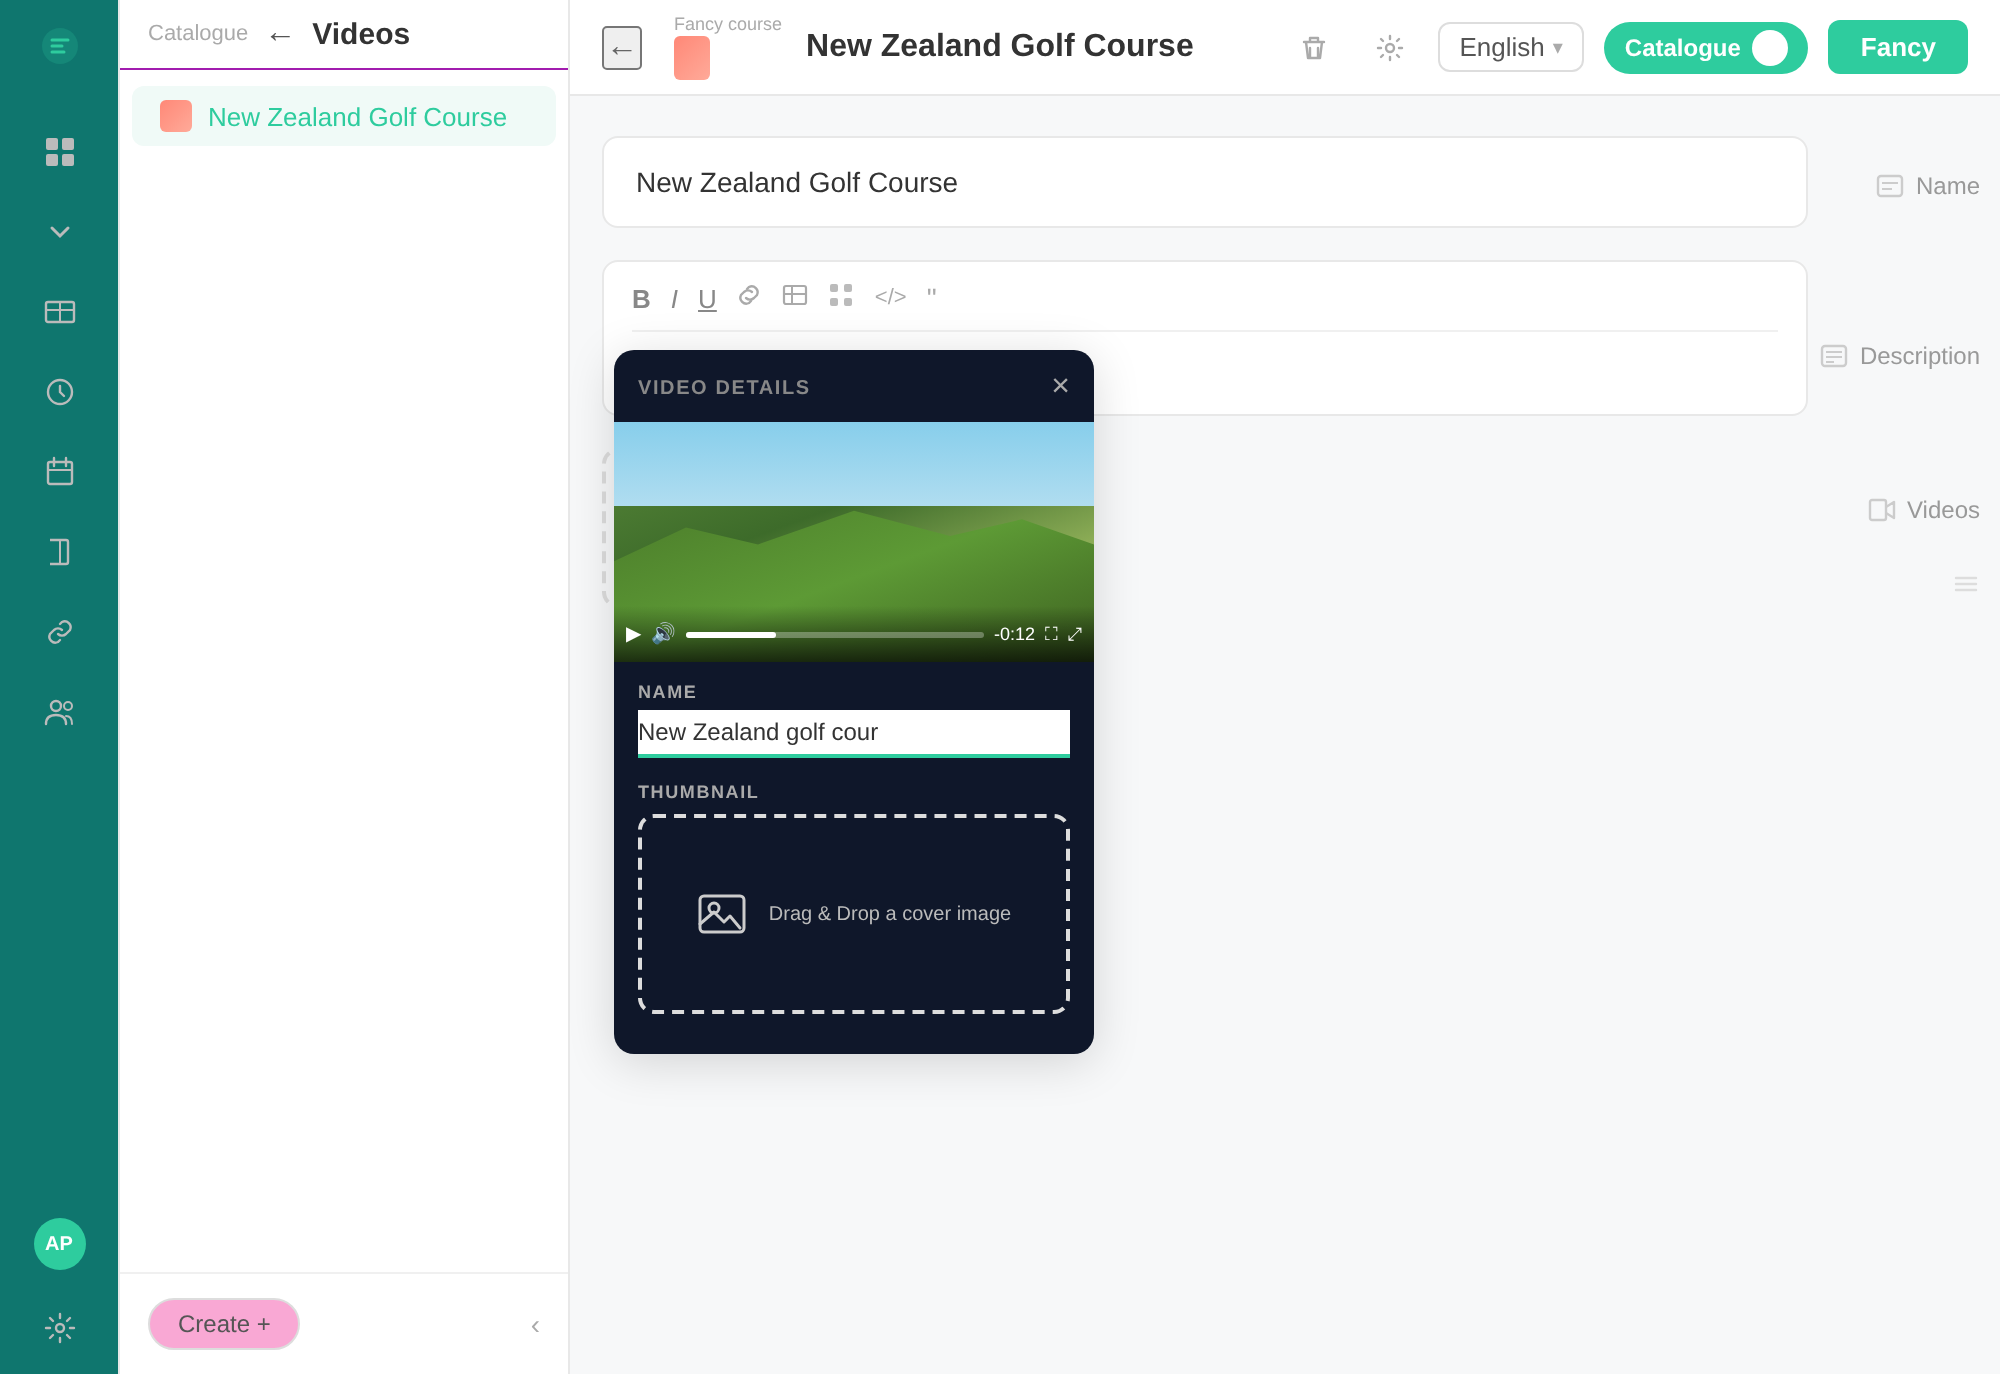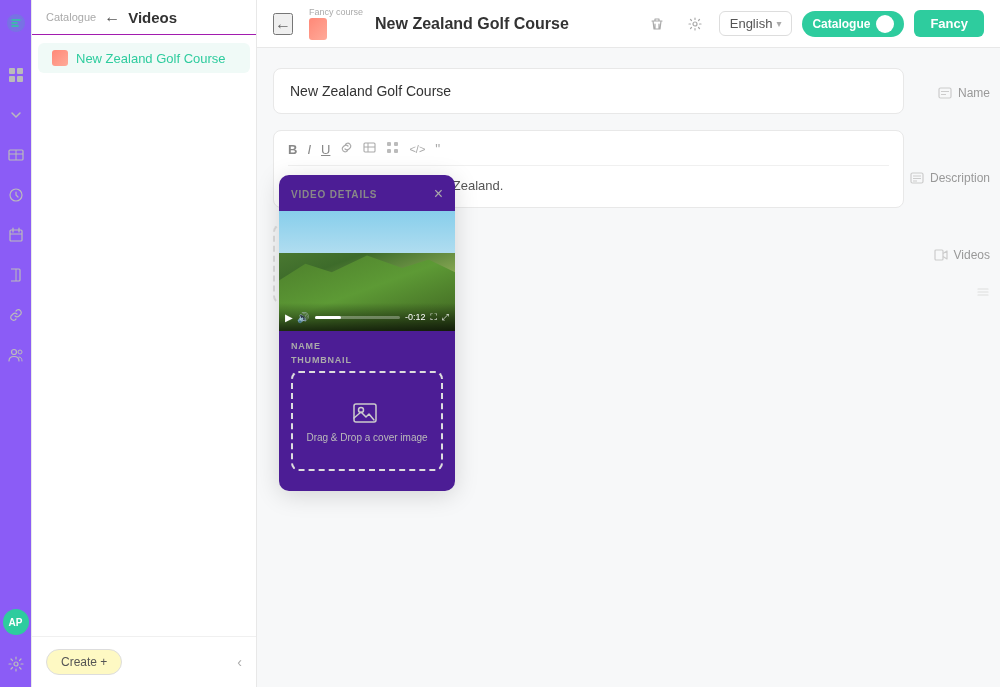--- a/index.html
+++ b/index.html
@@ -2,22 +2,22 @@
 <html><head>
   <meta charset="utf-8">
   <style>
     * { box-sizing: border-box; margin: 0; padding: 0; }
     body { font-family: -apple-system, BlinkMacSystemFont, 'Segoe UI', sans-serif; background: #f5f5f5; overflow: hidden; }
 
     .app-layout { display: flex; height: 687px; width: 1000px; position: relative; }
 
     
     .icon-rail {
-      width: 32px;
-      background: #8b5cf6;
+      width: 60px;
+      background: #0f766e;
       border-right: 1px solid #e8e8e8;
       display: flex;
       flex-direction: column;
       align-items: center;
       padding: 12px 0;
       gap: 18px;
       z-index: 10;
     }
     .icon-rail .logo { margin-bottom: 8px; }
     .icon-rail .nav-icon { width: 22px; height: 22px; display: flex; align-items: center; justify-content: center; color: #aaa; font-size: 14px; cursor: pointer; border-radius: 4px; }
@@ -55,21 +55,21 @@
     .sidebar-item-icon.video { background: linear-gradient(135deg, #f87 0%, #fa9 100%); }
     .sidebar-footer {
       margin-top: auto;
       padding: 12px 14px;
       display: flex;
       align-items: center;
       justify-content: space-between;
       border-top: 1px solid #f0f0f0;
     }
     .create-btn {
-      background: #fef9c3;
+      background: #f9a8d4;
       border: 1px solid #ddd;
       border-radius: 20px;
       padding: 5px 14px;
       font-size: 12px;
       color: #555;
       cursor: pointer;
     }
     .nav-arrow { color: #aaa; font-size: 14px; cursor: pointer; }
 
     
@@ -181,22 +181,22 @@
     .modal-overlay {
       position: absolute;
       top: 0; left: 0; right: 0; bottom: 0;
       z-index: 100;
       pointer-events: none;
     }
     .video-details-modal {
       position: absolute;
       top: 175px;
       left: 22px;
-      width: 176px;
-      background: #4c1d95;
+      width: 240px;
+      background: #0f172a;
       border-radius: 10px;
       box-shadow: 0 4px 24px rgba(0,0,0,0.15);
       pointer-events: all;
       overflow: hidden;
     }
     .modal-header {
       display: flex; align-items: center; justify-content: space-between;
       padding: 10px 12px 8px;
     }
     .modal-title { font-size: 10px; font-weight: 700; color: #888; letter-spacing: 0.8px; text-transform: uppercase; }
@@ -248,21 +248,21 @@
       font-size: 12px;
       color: #333;
       outline: none;
       margin-bottom: 12px;
     }
     .thumbnail-label { font-size: 9px; font-weight: 700; color: #aaa; letter-spacing: 0.8px; text-transform: uppercase; margin-bottom: 6px; }
     .thumbnail-drop {
       border: 2px dashed #ddd;
       border-radius: 8px;
       height: 100px;
-      display: flex; flex-direction: column; align-items: center; justify-content: center;
+      display: flex; flex-direction: row; align-items: center; justify-content: center;
       color: #bbb; font-size: 11px; gap: 6px;
       cursor: pointer;
       margin-bottom: 10px;
     }
 
     
     .avatar-circle {
       width: 26px; height: 26px;
       border-radius: 50%;
       background: #2ecc9e;
@@ -501,20 +501,21 @@
             <div class="progress-bar">
               <div class="progress-fill"></div>
             </div>
             <span class="time-text">-0:12</span>
             <button class="ctrl-btn" style="font-size:9px;">⛶</button>
             <button class="ctrl-btn" style="font-size:9px;">⤢</button>
           </div>
         </div>
         <div class="modal-form">
           <div class="form-label">NAME</div>
+          <input class="form-input" type="text" value="New Zealand golf cour" style="">
           <div class="thumbnail-label">THUMBNAIL</div>
           <div class="thumbnail-drop">
             <svg width="30" height="26" viewBox="0 0 30 26" fill="none">
               <rect x="2" y="4" width="22" height="18" rx="2" stroke="#ccc" stroke-width="1.5"></rect>
               <circle cx="9" cy="10" r="2.5" stroke="#ccc" stroke-width="1.5"></circle>
               <path d="M2 18l7-6 5 5 3-3 5 6" stroke="#ccc" stroke-width="1.5" stroke-linecap="round" stroke-linejoin="round"></path>
             </svg>
             <span style="color:#bbb;font-size:10px;text-align:center;">Drag &amp; Drop a cover image</span>
           </div>
         </div>

